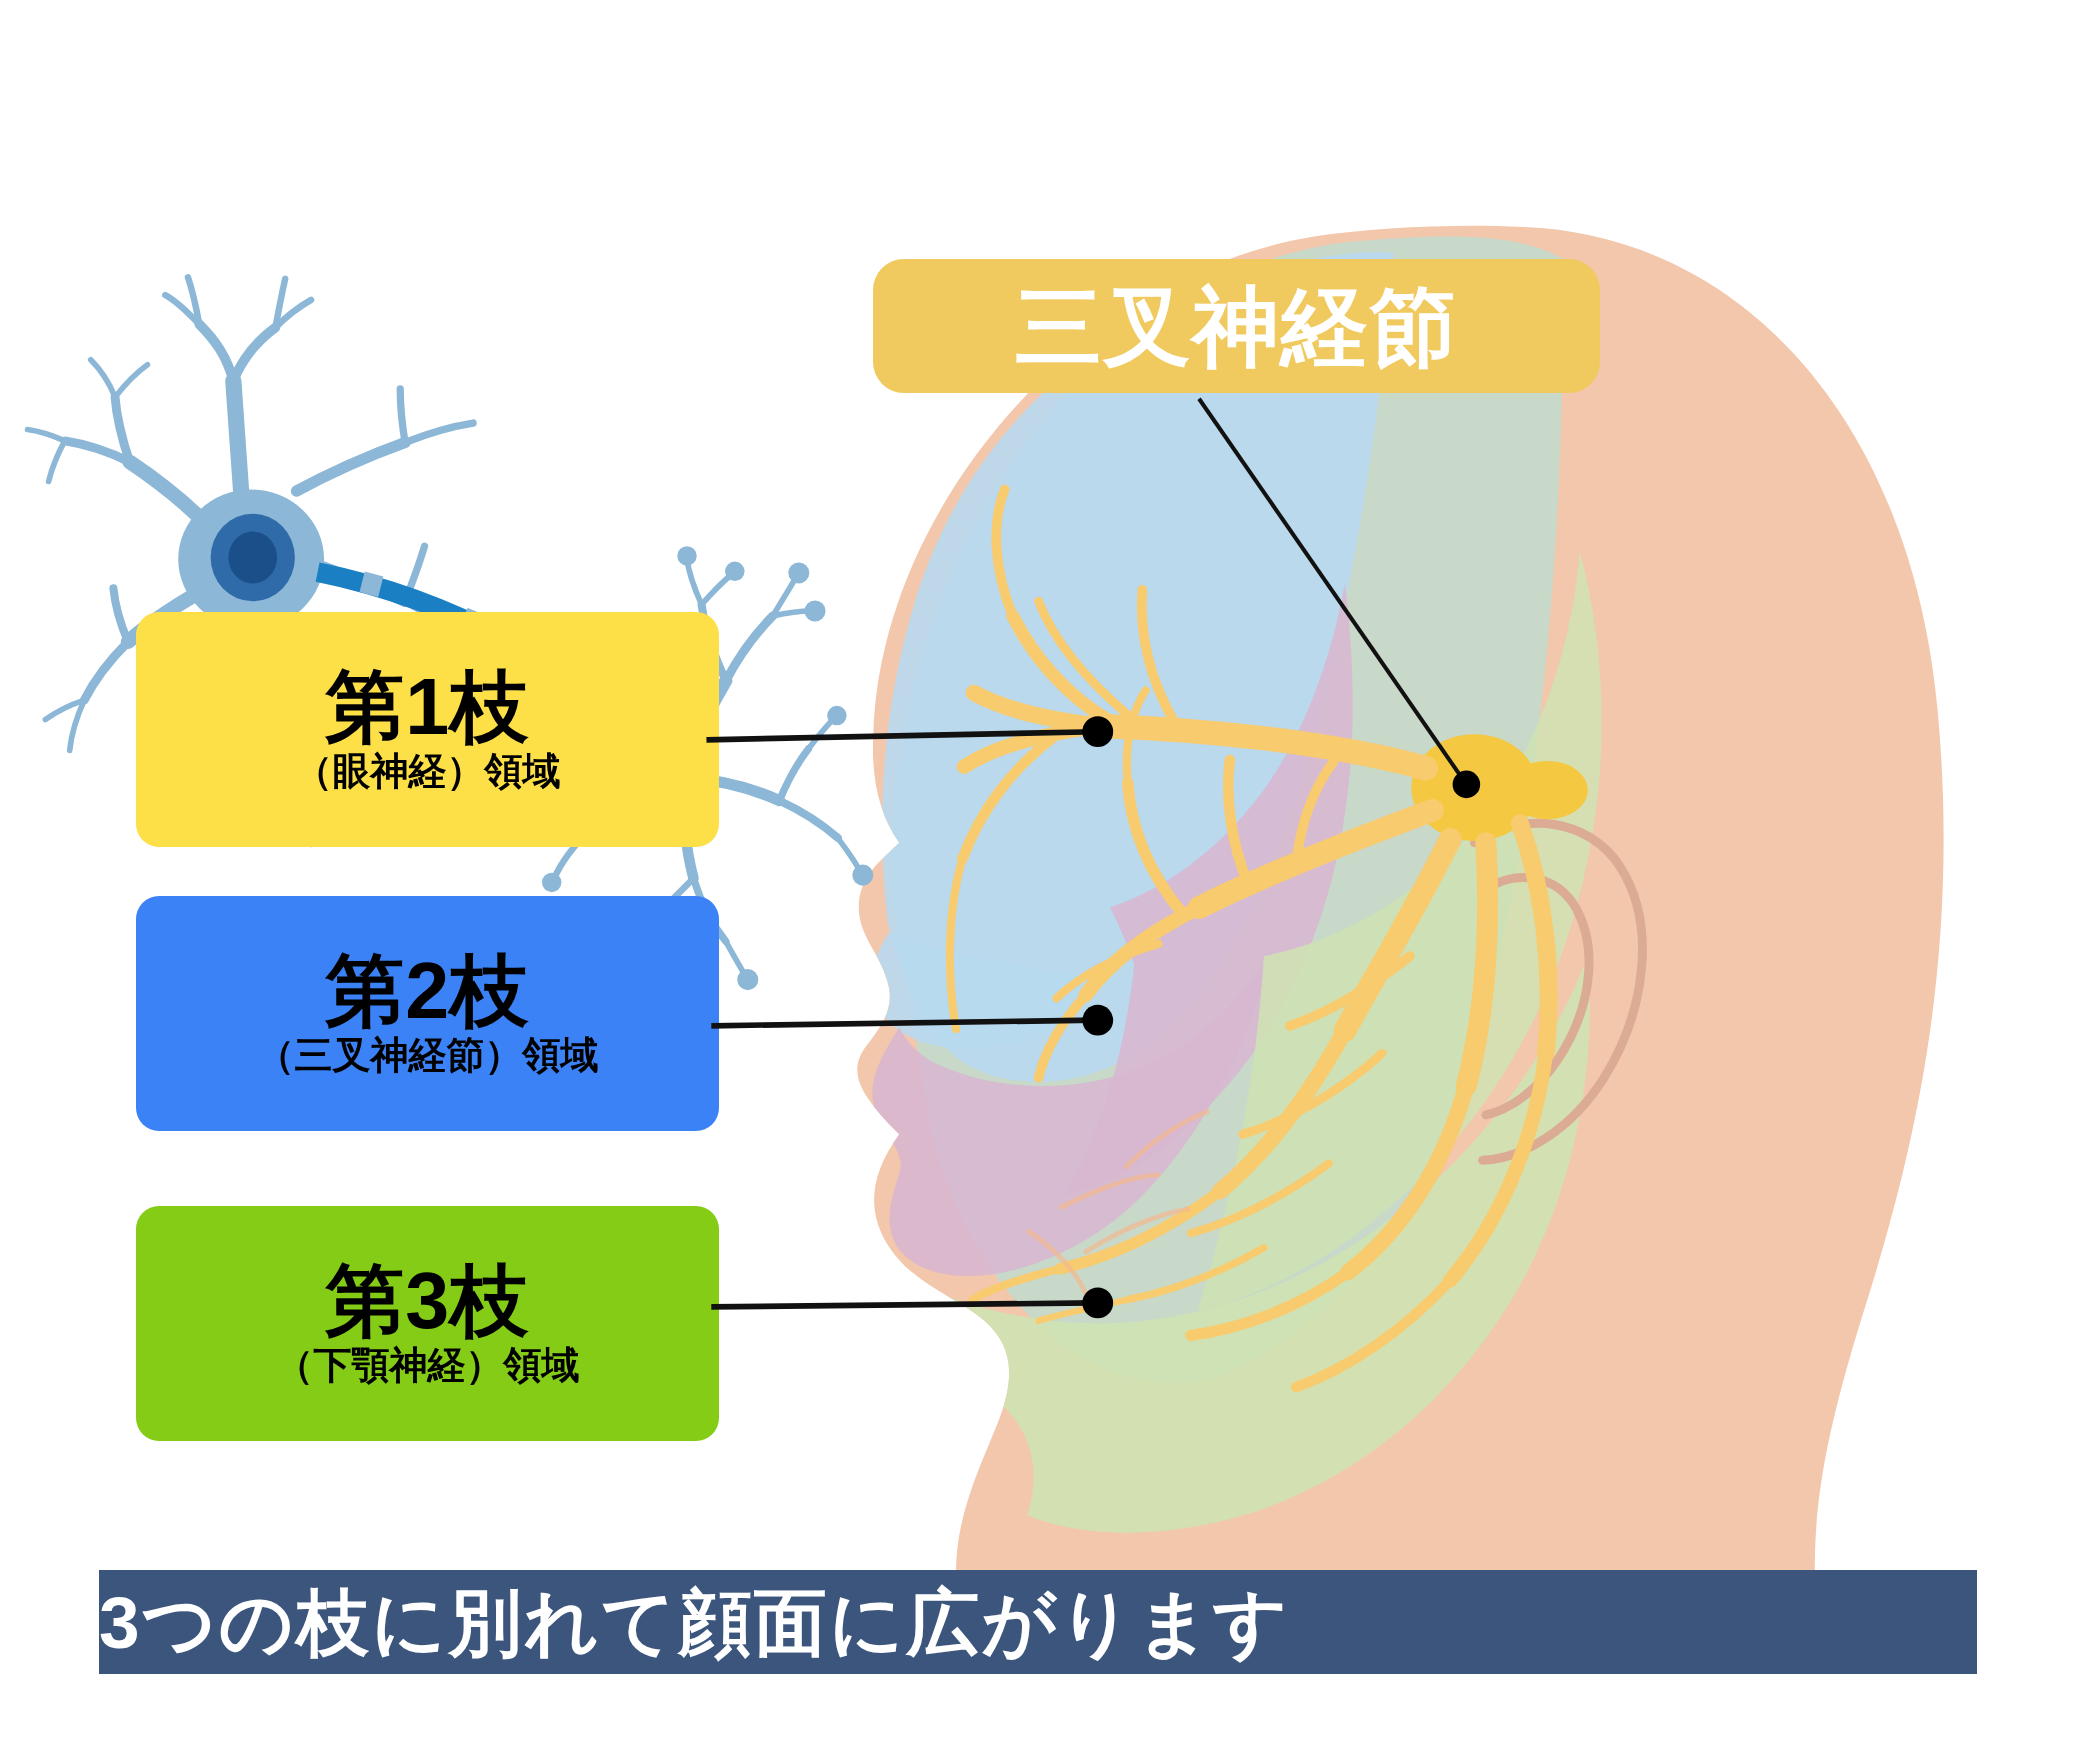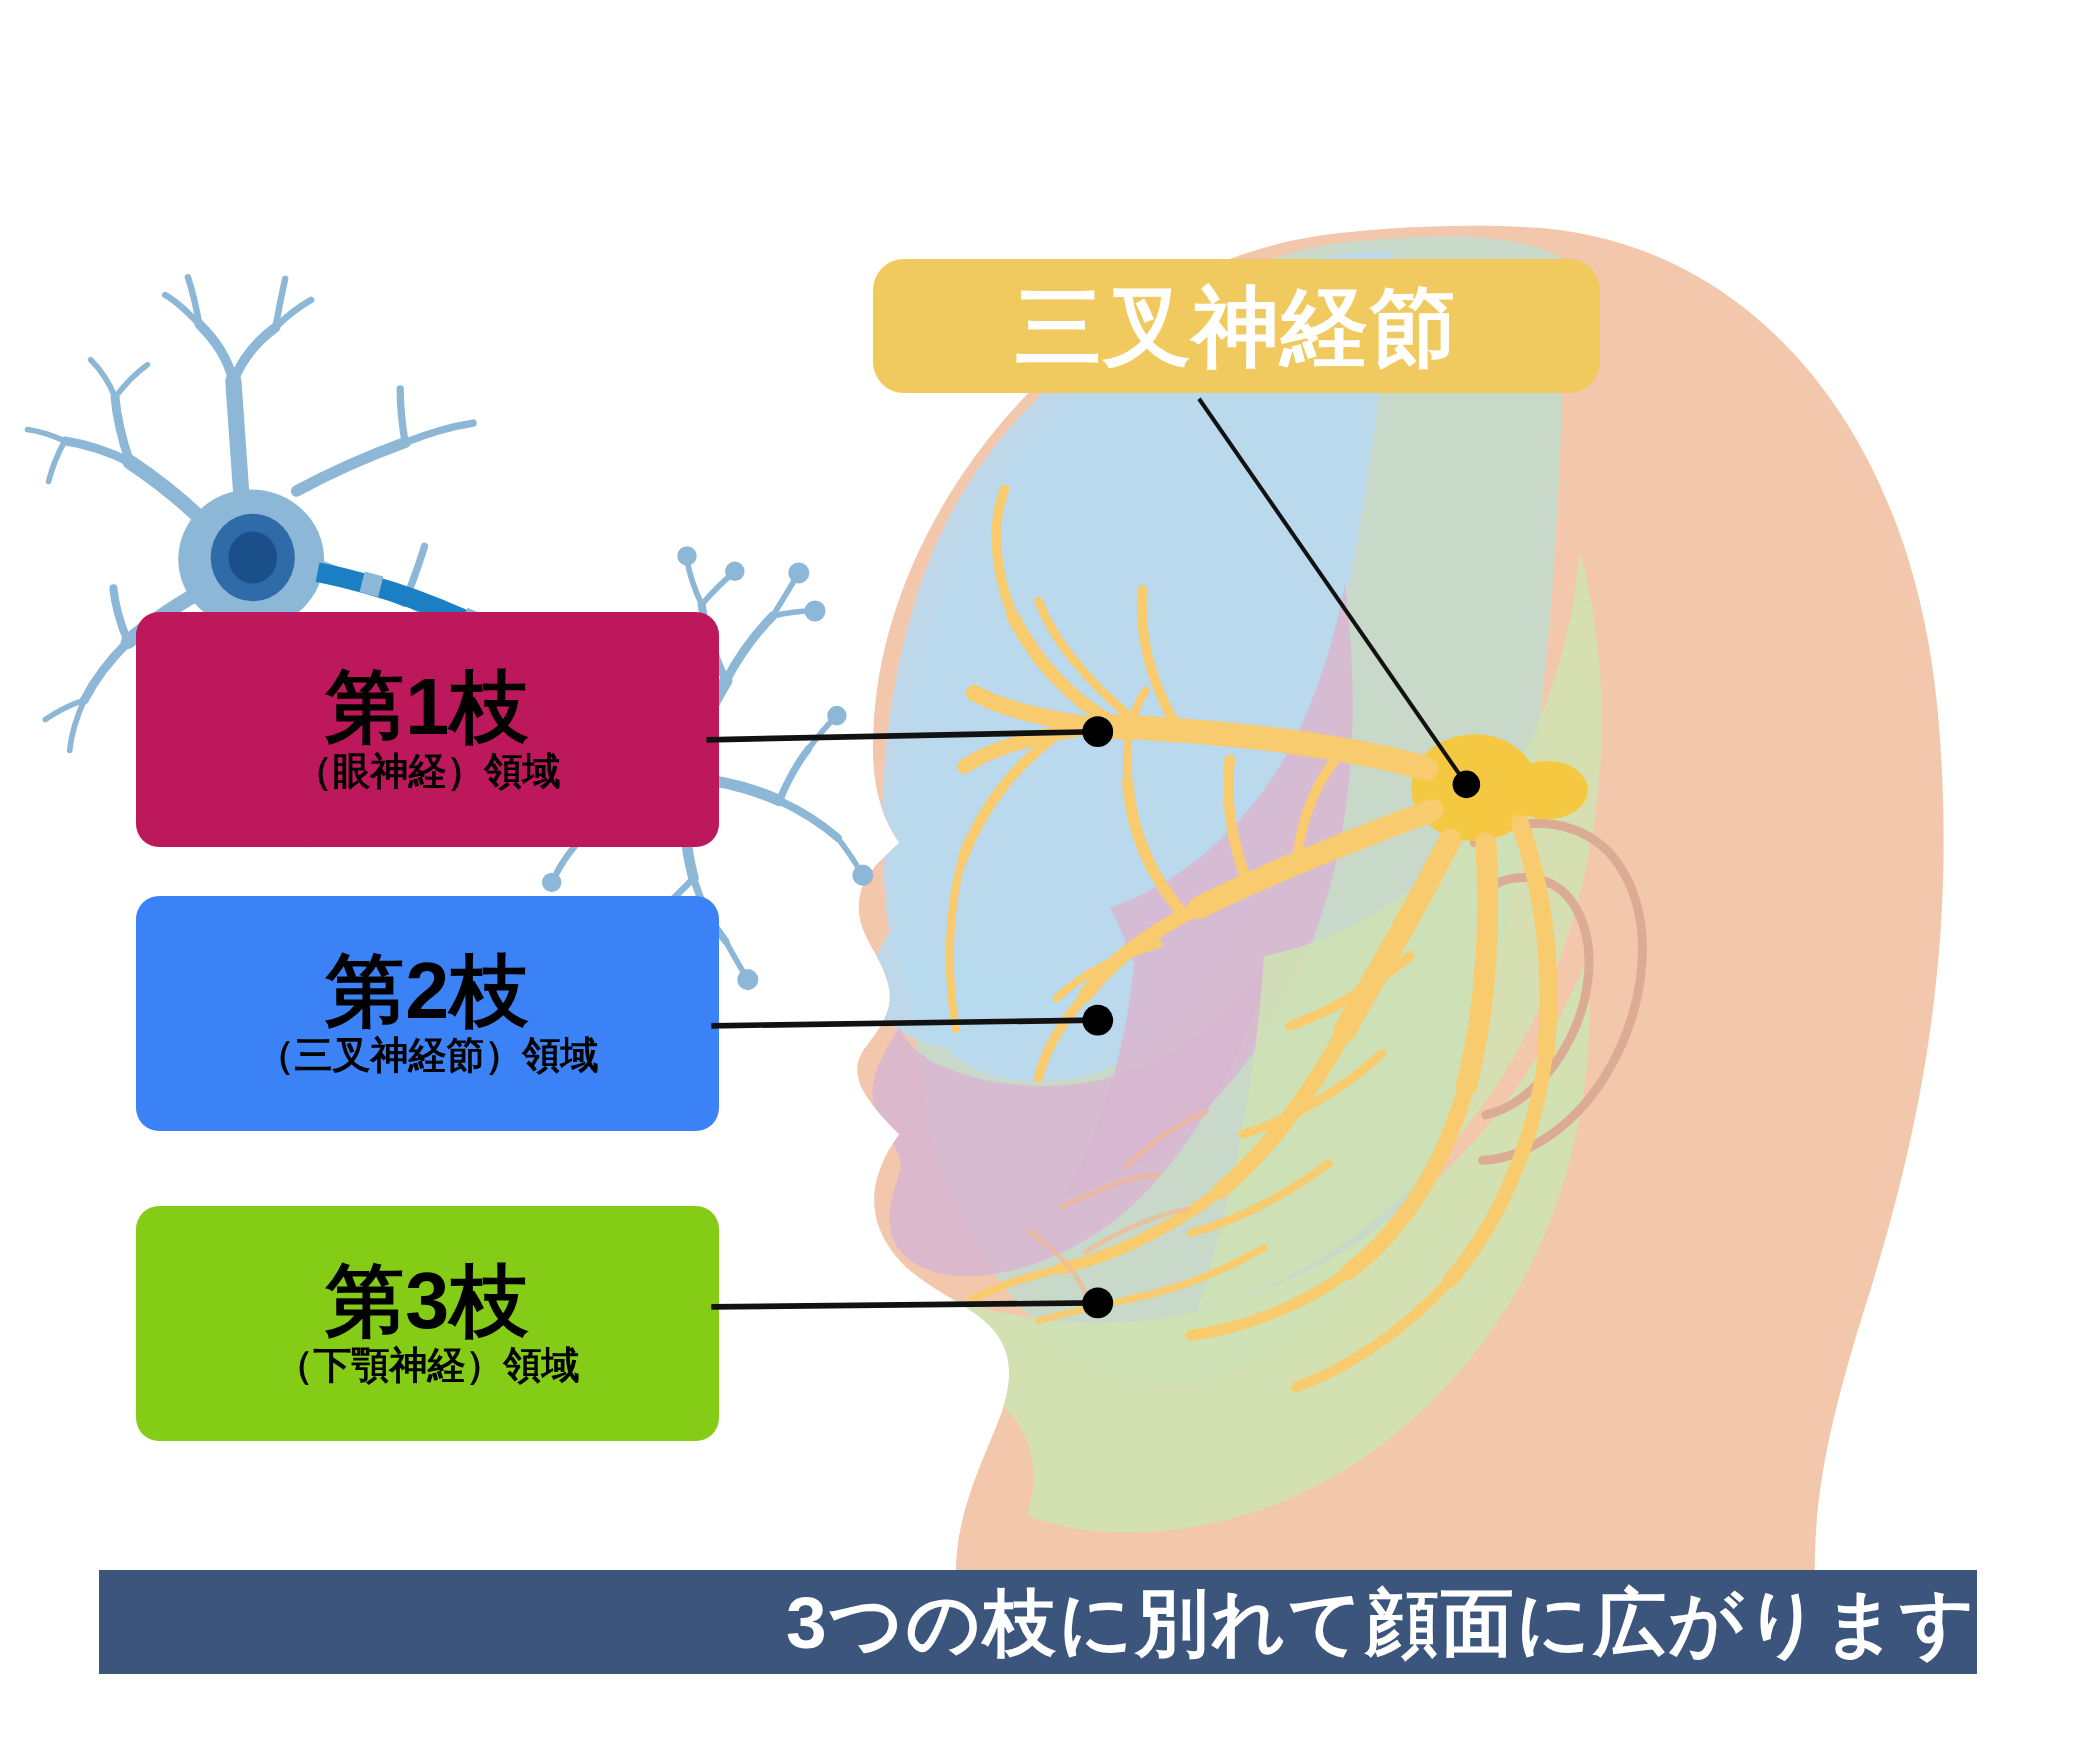--- a/index.html
+++ b/index.html
@@ -96,21 +96,21 @@
   
   .footer-banner {
     position: absolute;
     left: 99px;
     top: 1570px;
     width: 1878px;
     height: 104px;
     background: #3b557d;
     display: flex;
     align-items: center;
-    justify-content: flex-end;
+    justify-content: flex-start;
     z-index: 40;
   }
   .footer-text {
     font-size: 73px;
     font-weight: bold;
     color: #ffffff;
     letter-spacing: 2.4px;
     line-height: 1;
   }
 
@@ -414,21 +414,21 @@
       <line x1="878" y1="1613" x2="1352" y2="1608" stroke="#111111" stroke-width="7"></line>
       <circle cx="1355" cy="1608" r="19" fill="#000000"></circle>
     </g>
   </svg>
 
 
   <div class="ganglion-badge">
     <span class="ganglion-badge-text">三叉神経節</span>
   </div>
 
-  <div class="legend-box" id="legend-0" style="top:612px; background:#be185d;">
+  <div class="legend-box" id="legend-0" style="top:612px; background:#fde047;">
     <span class="legend-main">第1枝</span>
     <span class="legend-sub">（眼神経）領域</span>
   </div>
 
   <div class="legend-box" id="legend-1" style="top:896px; background:#3b82f6;text-align:right;">
     <span class="legend-main">第2枝</span>
     <span class="legend-sub">（三叉神経節）領域</span>
   </div>
 
   <div class="legend-box" id="legend-2" style="top:1178px; background:#84cc16;margin-top:28px;">

